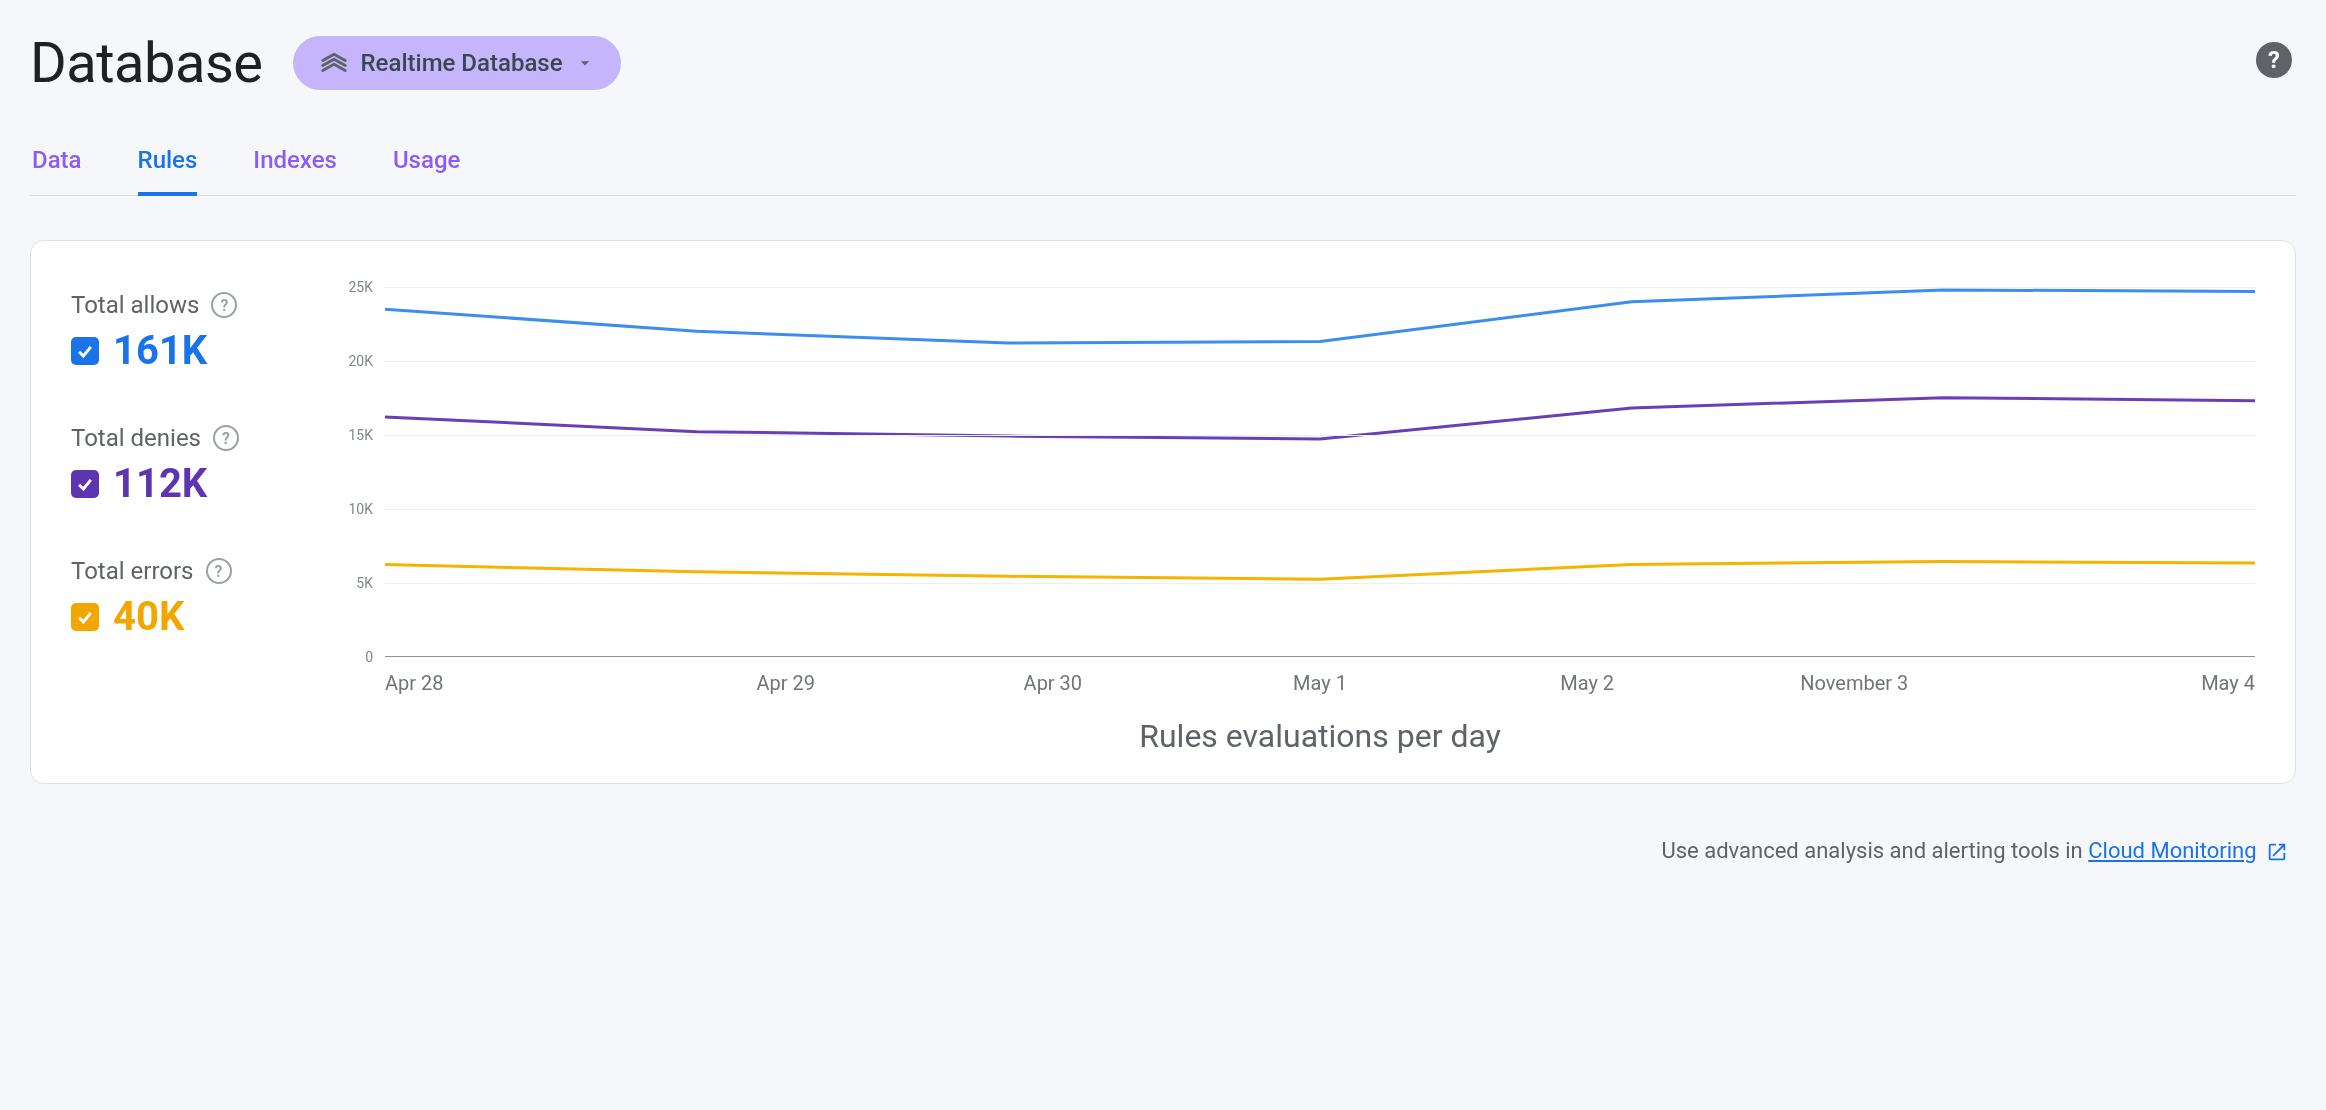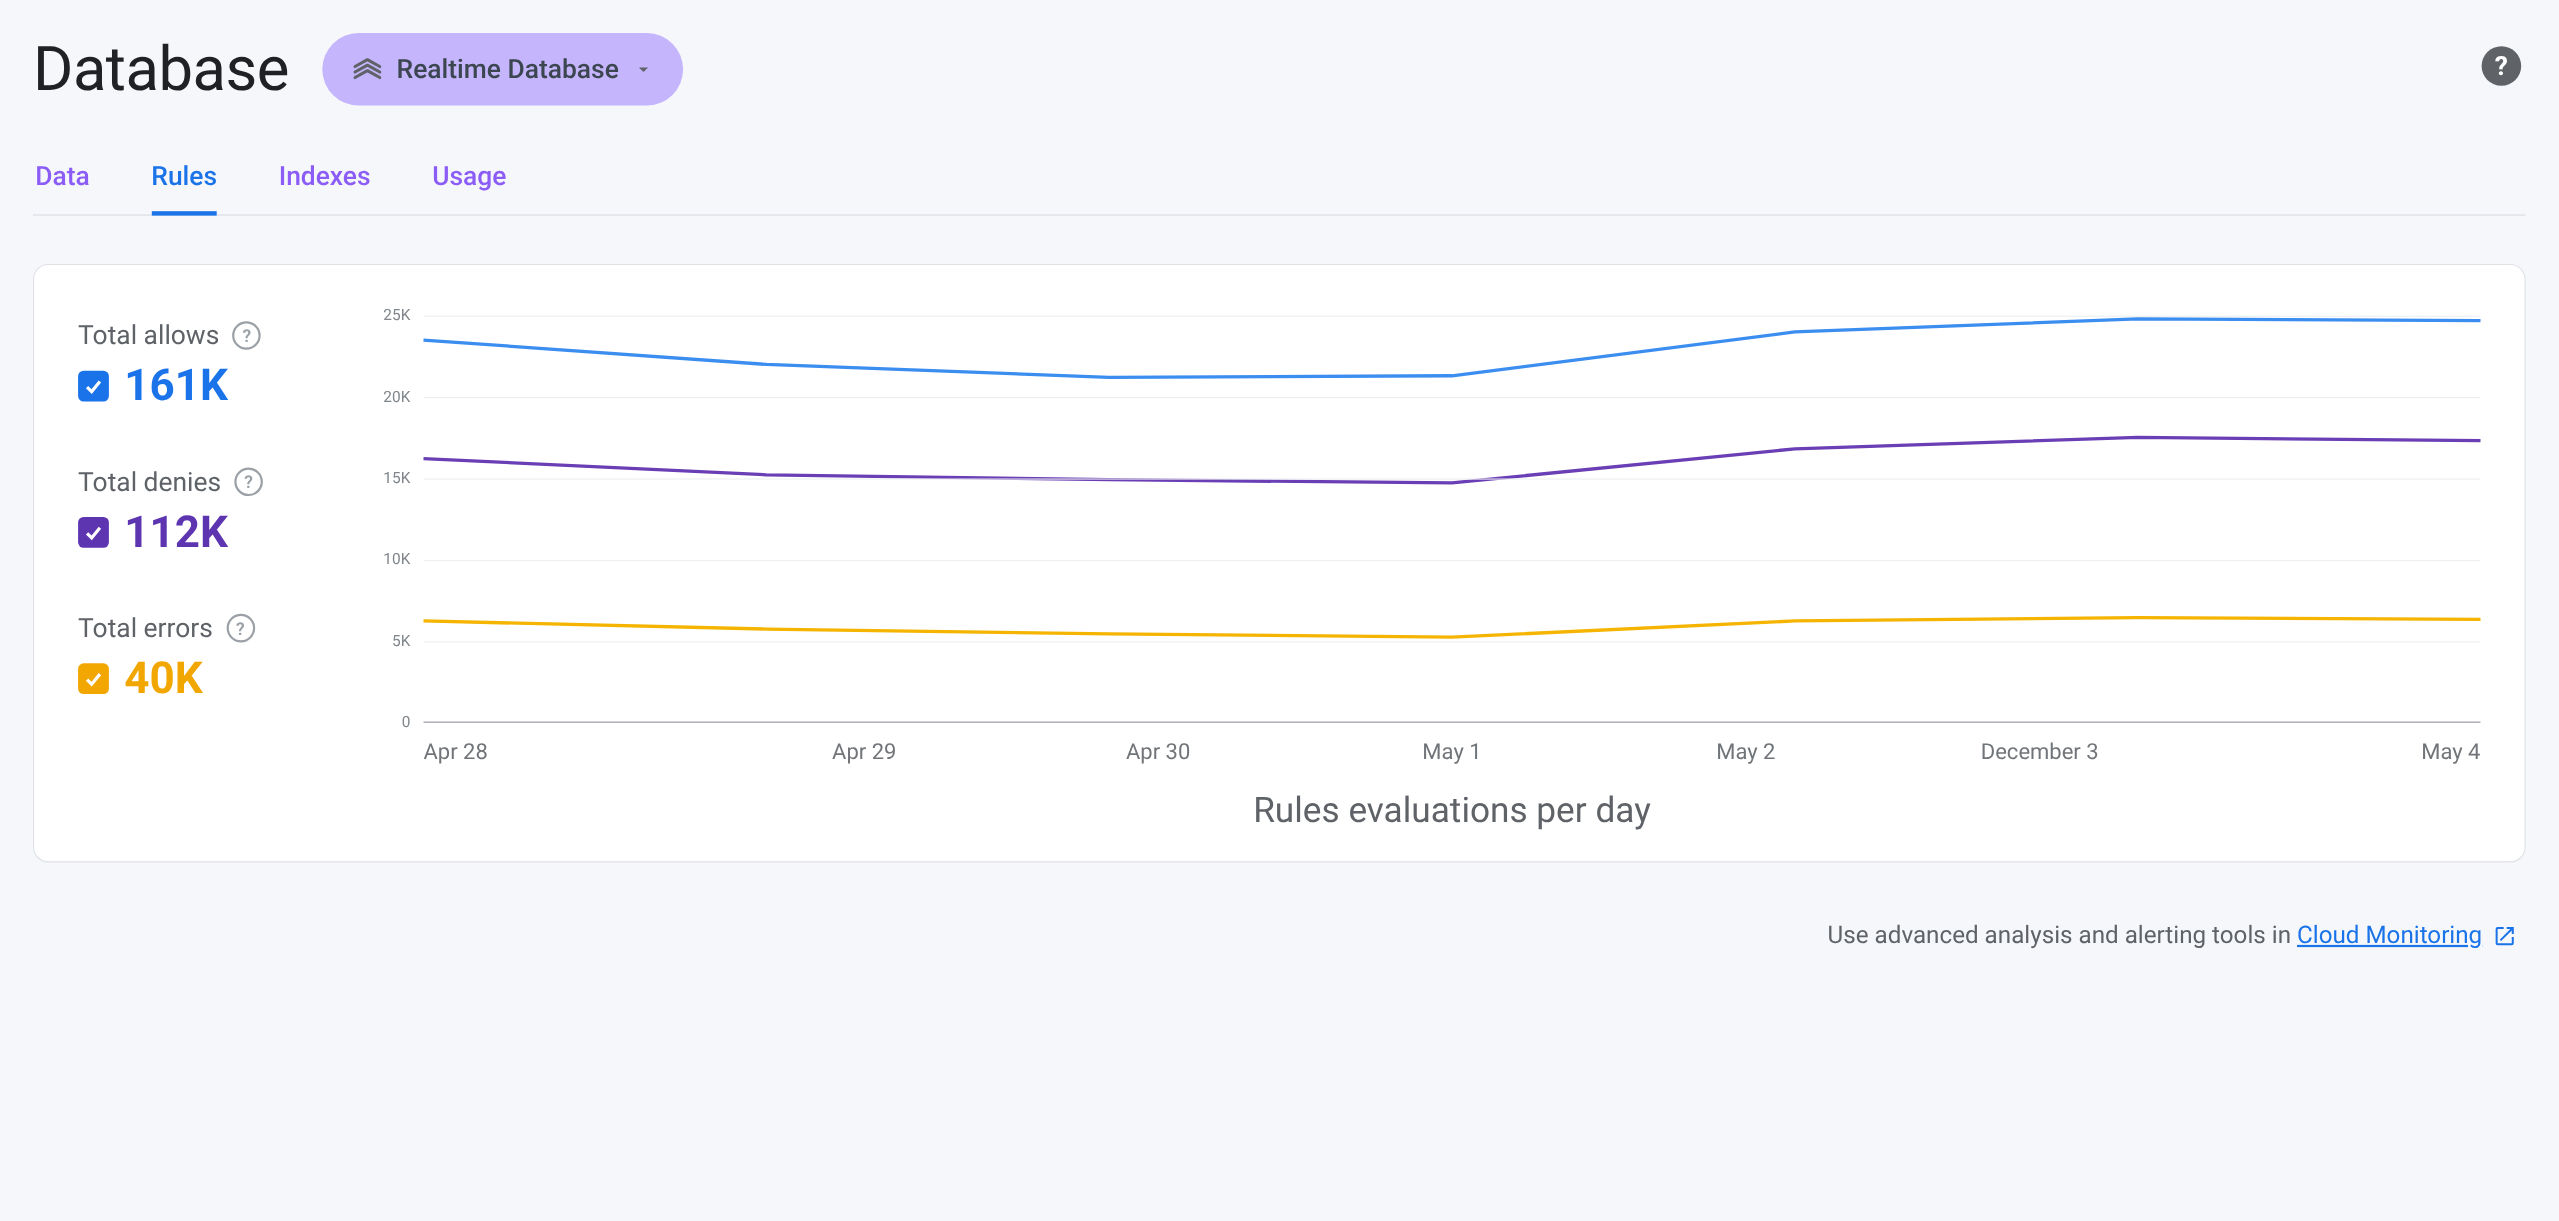--- a/index.html
+++ b/index.html
@@ -7,20 +7,21 @@
     font-family: -apple-system, BlinkMacSystemFont, "Segoe UI", Roboto, "Helvetica Neue", Arial, sans-serif;
     background: #f5f7fa;
     color: #3c4043;
     width: 2326px;
     height: 1110px;
     overflow: hidden;
   }
   .page { padding: 0 30px; }
   .header-row {
     display: flex;
+    align-items: center;
     padding: 30px 0 0 0;
     position: relative;
   }
   .page-title {
     font-size: 56px;
     font-weight: 400;
     color: #202124;
     margin-right: 30px;
     letter-spacing: -0.5px;
   }
@@ -289,21 +290,21 @@
           <div class="grid-line" style="top: 148px;"></div>
           <div class="grid-line" style="top: 74px;"></div>
           <div class="grid-line" style="top: 0px;"></div>
         </div>
       <div class="x-ticks" id="x-ticks">
           <span class="x-tick">Apr 28</span>
           <span class="x-tick">Apr 29</span>
           <span class="x-tick">Apr 30</span>
           <span class="x-tick">May 1</span>
           <span class="x-tick">May 2</span>
-          <span class="x-tick">December 3</span>
+          <span class="x-tick">November 3</span>
           <span class="x-tick">May 4</span>
         </div>
       <div class="x-title">Rules evaluations per day</div>
     </div>
 
   </div>
 
   <div class="footer-link">
     <span>Use advanced analysis and alerting tools in </span>
     <a>Cloud Monitoring</a>

